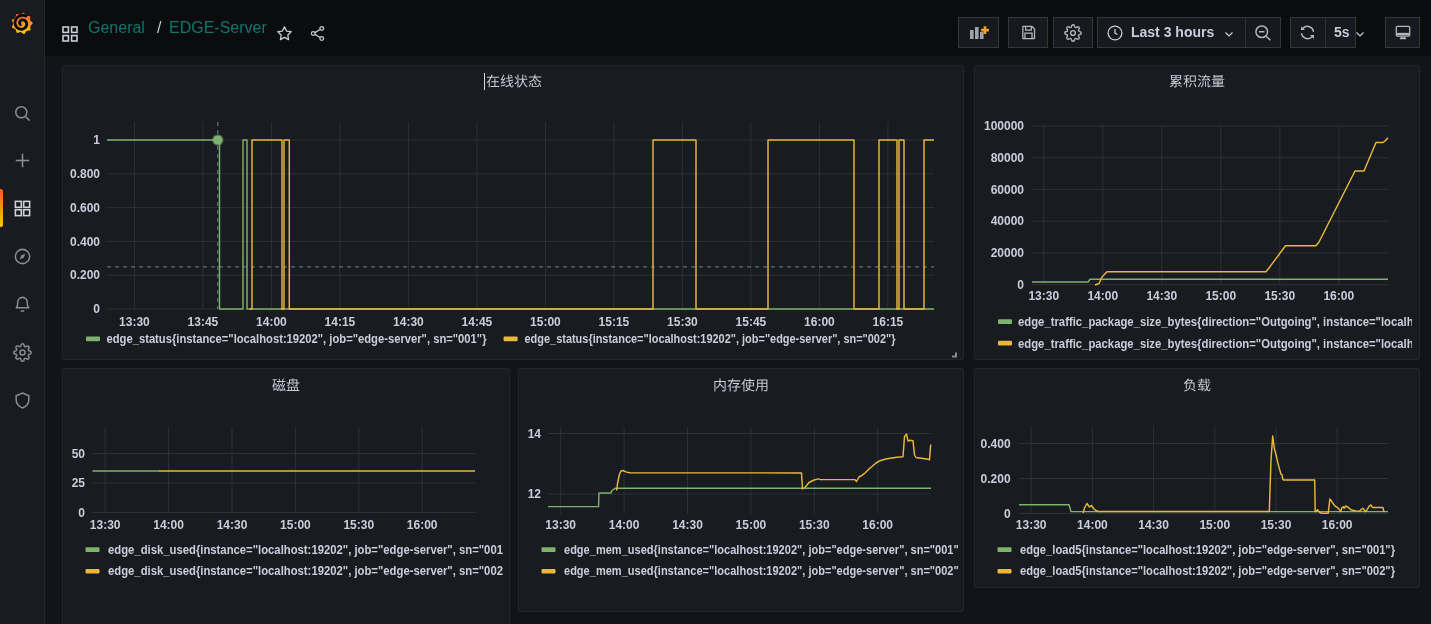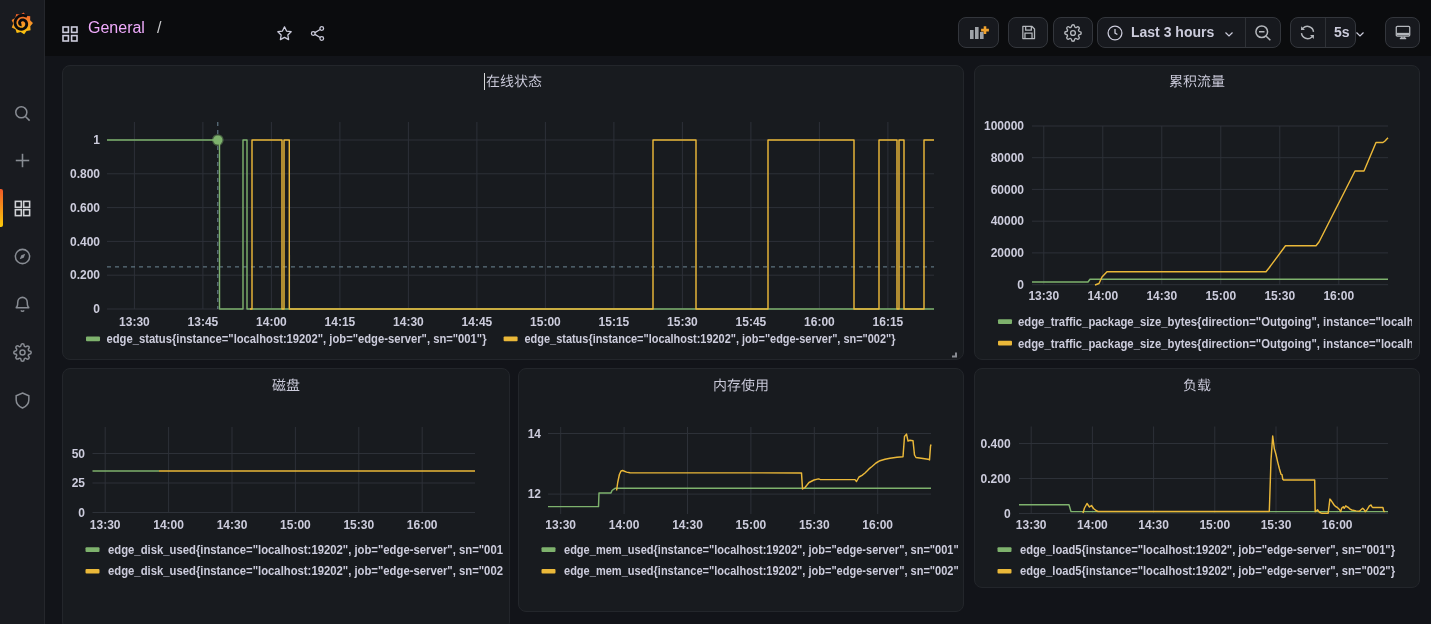--- a/index.html
+++ b/index.html
@@ -1,23 +1,23 @@
 <!DOCTYPE html>
 <html><head><meta charset="utf-8"><style>
 *{margin:0;padding:0;box-sizing:border-box}
 html,body{width:1431px;height:624px;overflow:hidden;background:#121419;font-family:"Liberation Sans",sans-serif}
 #app{position:relative;width:1431px;height:624px;background:#121419}
 #sidebar{position:absolute;left:0;top:0;width:45px;height:624px;background:#191b20;border-right:1px solid #25272c;z-index:3}
 #header{position:absolute;left:45px;top:0;width:1386px;height:56px;background:#0b0c0e;z-index:2}
-.panel{position:absolute;background:#181b1f;border:1px solid #23262b;border-radius:8px;overflow:hidden}
+.panel{position:absolute;background:#181b1f;border:1px solid #23262b;border-radius:2px;overflow:hidden}
 .panel svg{position:relative;left:-1px;top:-1px}
 .sideicon{position:absolute;left:13px}
-.btn{position:absolute;top:17px;height:31px;background:#17191e;border:1px solid #33363c;border-radius:8px;display:flex;align-items:center;justify-content:center;color:#b4b7bc}
+.btn{position:absolute;top:17px;height:31px;background:#17191e;border:1px solid #33363c;border-radius:0;display:flex;align-items:center;justify-content:center;color:#b4b7bc}
 .btxt{font-size:14px;font-weight:bold;color:#ccccdc}
-.crumb{position:absolute;top:0;height:56px;display:flex;align-items:center;color:#f0abfc;font-size:16px}
+.crumb{position:absolute;top:0;height:56px;display:flex;align-items:center;color:#0f766e;font-size:16px}
 </style></head>
 <body>
 <svg width="0" height="0" style="position:absolute">
     <defs>
       <path id="g0" d="M391 840C377 789 359 736 338 685H63V613H305C241 485 153 366 38 286C50 269 69 237 77 217C119 247 158 281 193 318V-76H268V407C315 471 356 541 390 613H939V685H421C439 730 455 776 469 821ZM598 561V368H373V298H598V14H333V-56H938V14H673V298H900V368H673V561Z"></path>
       <path id="g1" d="M54 54 70 -18C162 10 282 46 398 80L387 144C264 109 137 74 54 54ZM704 780C754 756 817 717 849 689L893 736C861 763 797 800 748 822ZM72 423C86 430 110 436 232 452C188 387 149 337 130 317C99 280 76 255 54 251C63 232 74 197 78 182C99 194 133 204 384 255C382 270 382 298 384 318L185 282C261 372 337 482 401 592L338 630C319 593 297 555 275 519L148 506C208 591 266 699 309 804L239 837C199 717 126 589 104 556C82 522 65 499 47 494C56 474 68 438 72 423ZM887 349C847 286 793 228 728 178C712 231 698 295 688 367L943 415L931 481L679 434C674 476 669 520 666 566L915 604L903 670L662 634C659 701 658 770 658 842H584C585 767 587 694 591 623L433 600L445 532L595 555C598 509 603 464 608 421L413 385L425 317L617 353C629 270 645 195 666 133C581 76 483 31 381 0C399 -17 418 -44 428 -62C522 -29 611 14 691 66C732 -24 786 -77 857 -77C926 -77 949 -44 963 68C946 75 922 91 907 108C902 19 892 -4 865 -4C821 -4 784 37 753 110C832 170 900 241 950 319Z"></path>
       <path id="g2" d="M741 774C785 719 836 642 860 596L920 634C896 680 843 752 798 806ZM49 674C96 615 152 537 175 486L237 528C212 577 155 653 106 709ZM589 838V605L588 545H356V471H583C568 306 512 120 327 -30C347 -43 373 -63 388 -78C539 47 609 197 640 344C695 156 782 6 918 -78C930 -59 955 -30 973 -16C816 70 723 252 675 471H951V545H662L663 605V838ZM32 194 76 130C127 176 188 234 247 290V-78H321V841H247V382C168 309 86 237 32 194Z"></path>
       <path id="g3" d="M381 409C440 375 511 323 543 286L610 329C573 367 503 417 444 449ZM270 241V45C270 -37 300 -58 416 -58C441 -58 624 -58 650 -58C746 -58 770 -27 780 99C759 104 728 115 712 128C706 25 698 10 645 10C604 10 450 10 420 10C355 10 344 16 344 45V241ZM410 265C467 212 537 138 568 90L630 131C596 178 525 249 467 299ZM750 235C800 150 851 36 868 -35L940 -9C921 62 868 173 816 256ZM154 241C135 161 100 59 54 -6L122 -40C166 28 199 136 221 219ZM466 844C461 795 455 746 444 699H56V629H424C377 499 278 391 45 333C61 316 80 287 88 269C347 339 454 471 504 629C579 449 710 328 907 274C918 295 940 326 958 343C778 384 651 485 582 629H948V699H522C532 746 539 794 544 844Z"></path>
       <path id="g4" d="M623 86C709 44 817 -20 870 -63L928 -18C871 26 761 87 677 126ZM282 126C224 75 132 24 50 -9C67 -21 95 -46 108 -60C187 -22 285 39 350 98ZM211 607H462V523H211ZM535 607H795V523H535ZM211 746H462V664H211ZM535 746H795V664H535ZM172 295C191 303 219 307 407 319C329 283 263 257 231 246C174 226 132 213 100 211C107 191 117 158 119 143C148 154 186 157 464 171V3C464 -9 461 -12 448 -12C433 -13 387 -13 335 -12C346 -31 358 -59 362 -80C429 -80 475 -80 505 -69C535 -58 543 -39 543 1V175L801 188C822 166 840 145 854 127L909 171C870 222 789 299 718 351L664 314C690 294 717 270 744 245L332 226C458 273 585 332 712 405L654 450C616 426 575 403 535 382L312 371C361 397 411 428 459 463H869V806H139V463H351C296 425 241 394 219 385C193 372 170 364 152 362C159 343 169 310 172 295Z"></path>
       <path id="g5" d="M760 205C812 118 867 1 889 -71L960 -41C937 30 880 144 826 230ZM555 228C527 126 476 28 411 -36C430 -46 461 -68 475 -79C540 -10 597 98 630 211ZM556 697H841V398H556ZM484 769V326H916V769ZM397 831C311 797 162 768 35 750C44 733 54 707 57 691C110 697 167 706 223 716V553H46V483H212C170 368 99 238 32 167C45 148 65 117 73 96C126 158 180 259 223 361V-81H295V384C333 330 382 256 401 220L446 283C425 313 326 431 295 464V483H453V553H295V730C349 742 399 756 440 771Z"></path>
@@ -37,20 +37,21 @@
 <div id="header">
 
   <svg style="position:absolute;left:17px;top:26px" width="16" height="16" viewBox="0 0 16 16" fill="none" stroke="#ccccdc" stroke-width="1.6">
     <rect x="1" y="1" width="5.4" height="5.4"></rect>
         <rect x="9.6" y="1" width="5.4" height="5.4"></rect>
         <rect x="1" y="9.6" width="5.4" height="5.4"></rect>
         <rect x="9.6" y="9.6" width="5.4" height="5.4"></rect>
   </svg>
   <span class="crumb" style="left:43px">General</span>
   <span class="crumb" style="left:112px;color:#c7c8ca">/</span>
+  <span class="crumb" style="left:124px">EDGE-Server</span>
 
   <svg style="position:absolute;left:231px;top:25px" width="17" height="17" viewBox="0 0 24 24" fill="none" stroke="#ccccdc" stroke-width="1.8" stroke-linejoin="round">
     <path d="M12 2.6l2.9 5.9 6.5 1-4.7 4.6 1.1 6.5-5.8-3.1-5.8 3.1 1.1-6.5L2.6 9.5l6.5-1z"></path>
   </svg>
 
   <svg style="position:absolute;left:264px;top:25px" width="17" height="17" viewBox="0 0 24 24" fill="none" stroke="#ccccdc" stroke-width="1.8">
     <circle cx="18" cy="5" r="2.6"></circle>
         <circle cx="6" cy="12" r="2.6"></circle>
         <circle cx="18" cy="19" r="2.6"></circle>
     <line x1="8.3" y1="10.7" x2="15.7" y2="6.3"></line>

